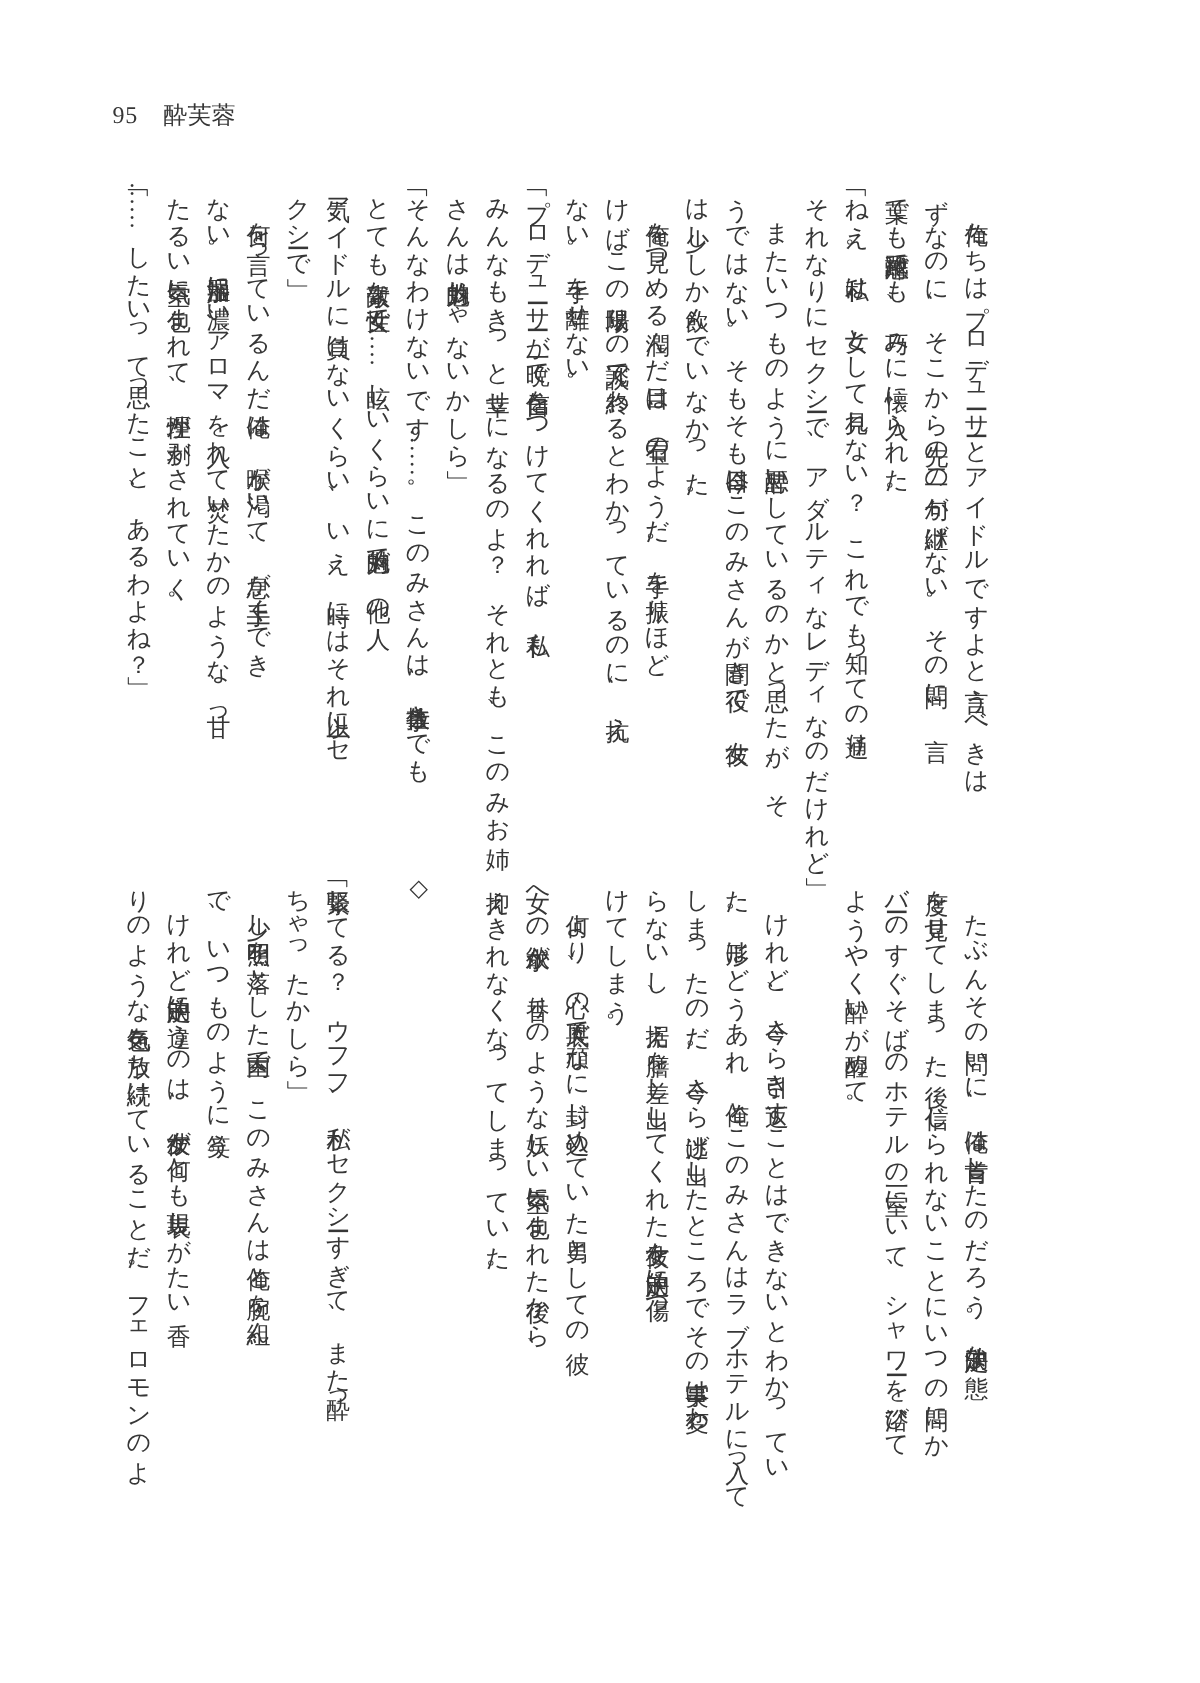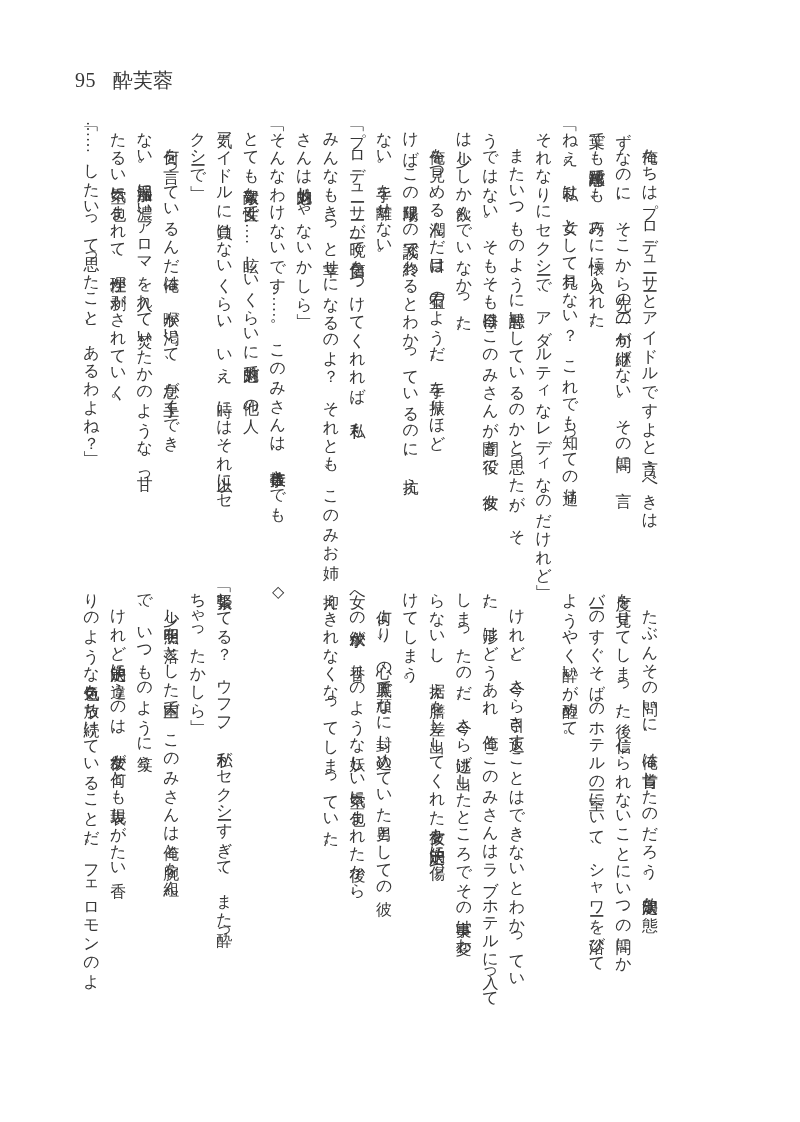--- a/index.html
+++ b/index.html
@@ -10,21 +10,21 @@
     margin: 0 auto;
     background: #ffffff;
     font-family: "Liberation Serif", "DejaVu Serif", serif;
     color: #363636;
     overflow: hidden;
   }
   .header {
     position: absolute;
     left: 75px;
     top: 67px;
-    font-size: 20px;
+    font-size: 16px;
     letter-spacing: 0.5px;
     white-space: nowrap;
   }
   .header .page-num { margin-right: 17px; }
   .header .chapter-title { letter-spacing: 0px; }
   .vblock {
     position: absolute;
     right: 137px;
     writing-mode: vertical-rl;
     text-orientation: mixed;

